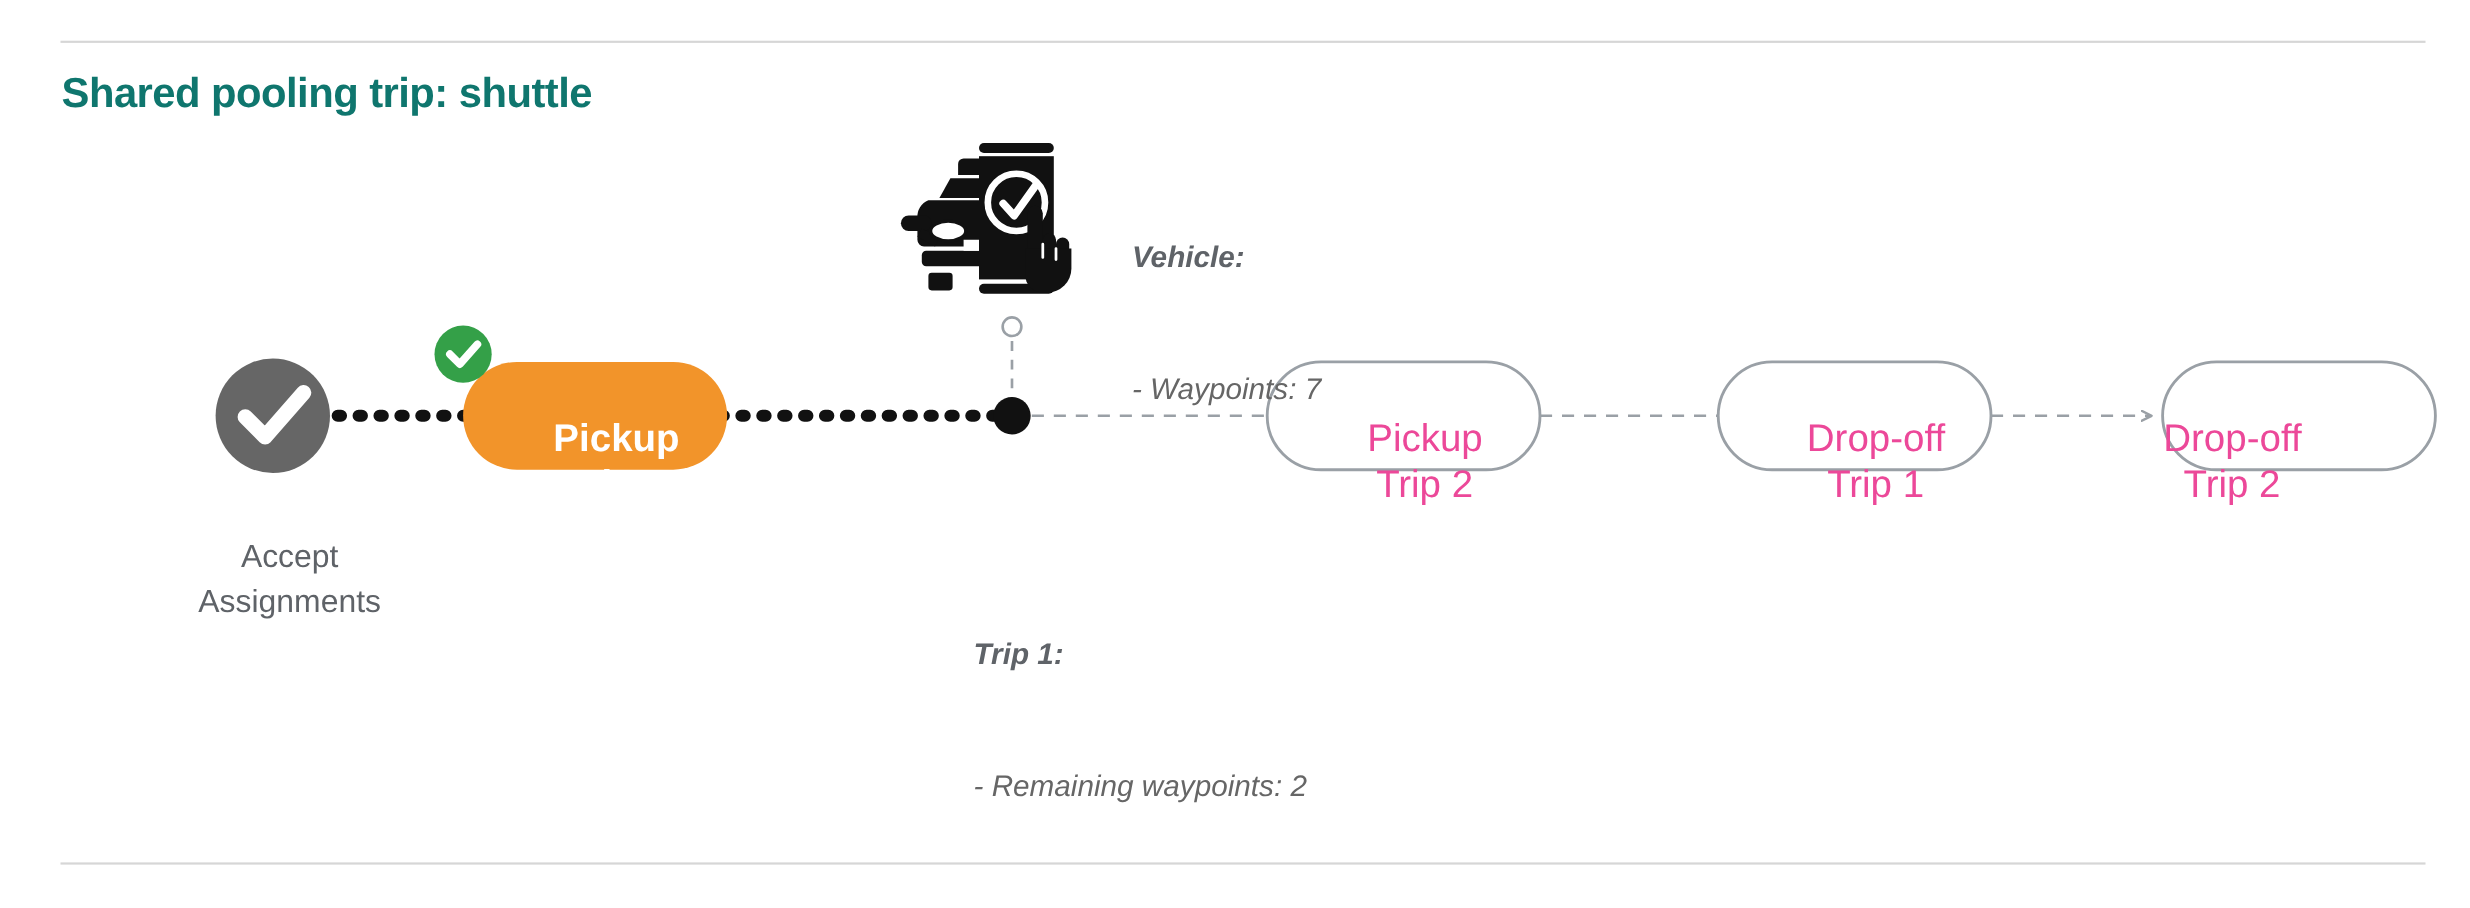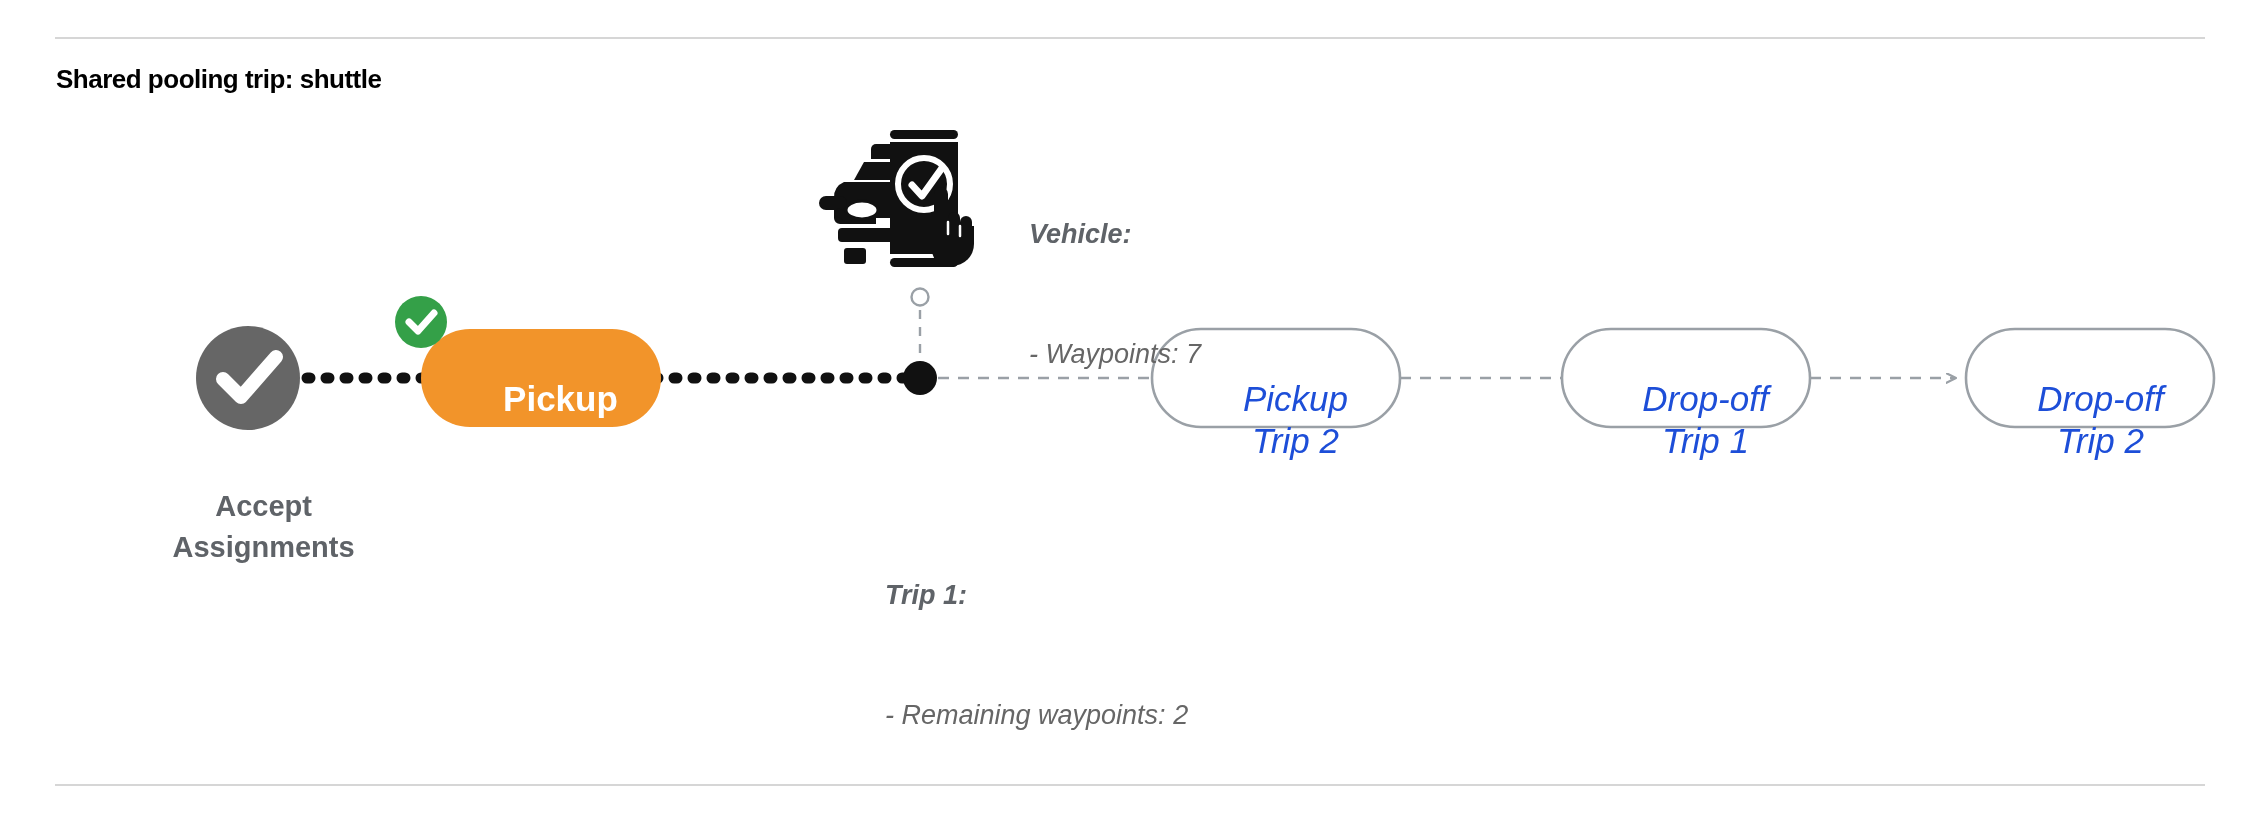--- a/index.html
+++ b/index.html
@@ -29,23 +29,23 @@
     background: #d6d6d6;
   }
   .rule.top    { top: 37px; }
   .rule.bottom { top: 784px; }
 
   
   .page-title {
     position: absolute;
     left: 56px;
     top: 64px;
-    font-size: 26px;
+    font-size: 38px;
     font-weight: bold;
-    color: #000000;
+    color: #0f766e;
     letter-spacing: -0.5px;
     white-space: nowrap;
     text-align: center;
   }
 
   
   #flow {
     position: absolute;
     left: 0;
     top: 0;
@@ -73,21 +73,21 @@
 
   
   .node-label {
     position: absolute;
     text-align: center;
     font-size: 35px;
     line-height: 42px;
     white-space: pre;
     pointer-events: none;
   }
-  .node-label.muted  { color: #1d4ed8; font-style: italic; }
+  .node-label.muted  { color: #ec4899; }
   .node-label.onpill { color: #ffffff; font-weight: bold; }
 
   .start-label {
     position: absolute;
     text-align: center;
     color: #5f6368;
     font-size: 29px;
     line-height: 41px;
     white-space: pre;
   }
@@ -213,26 +213,26 @@
   <div class="node-label muted" style="left:1152px; top:336px; width:248px;">
     <span class="ln">Pickup</span>
     <span class="ln">Trip 2</span>
   </div>
 
   <div class="node-label muted" style="left:1562px; top:336px; width:248px;">
     <span class="ln">Drop-off</span>
     <span class="ln">Trip 1</span>
   </div>
 
-  <div class="node-label muted" style="left:1957px; top:336px; width:248px;">
+  <div class="node-label muted" style="left:1886px; top:336px; width:248px;">
     <span class="ln">Drop-off</span>
     <span class="ln">Trip 2</span>
   </div>
 
-  <div class="start-label" style="left:98px; top:445px; width:300px;font-weight:bold;">
+  <div class="start-label" style="left:98px; top:445px; width:300px;">
     <span class="ln">Accept</span>
     <span class="ln">Assignments</span>
   </div>
 
   <div class="info-block" id="vehicle-info">
     <span class="ln"><span class="hdr">Vehicle</span><span class="hdr">:</span></span>
     <span class="ln">- Waypoints: 7</span>
   </div>
 
   <div class="info-block" id="trip-info">

